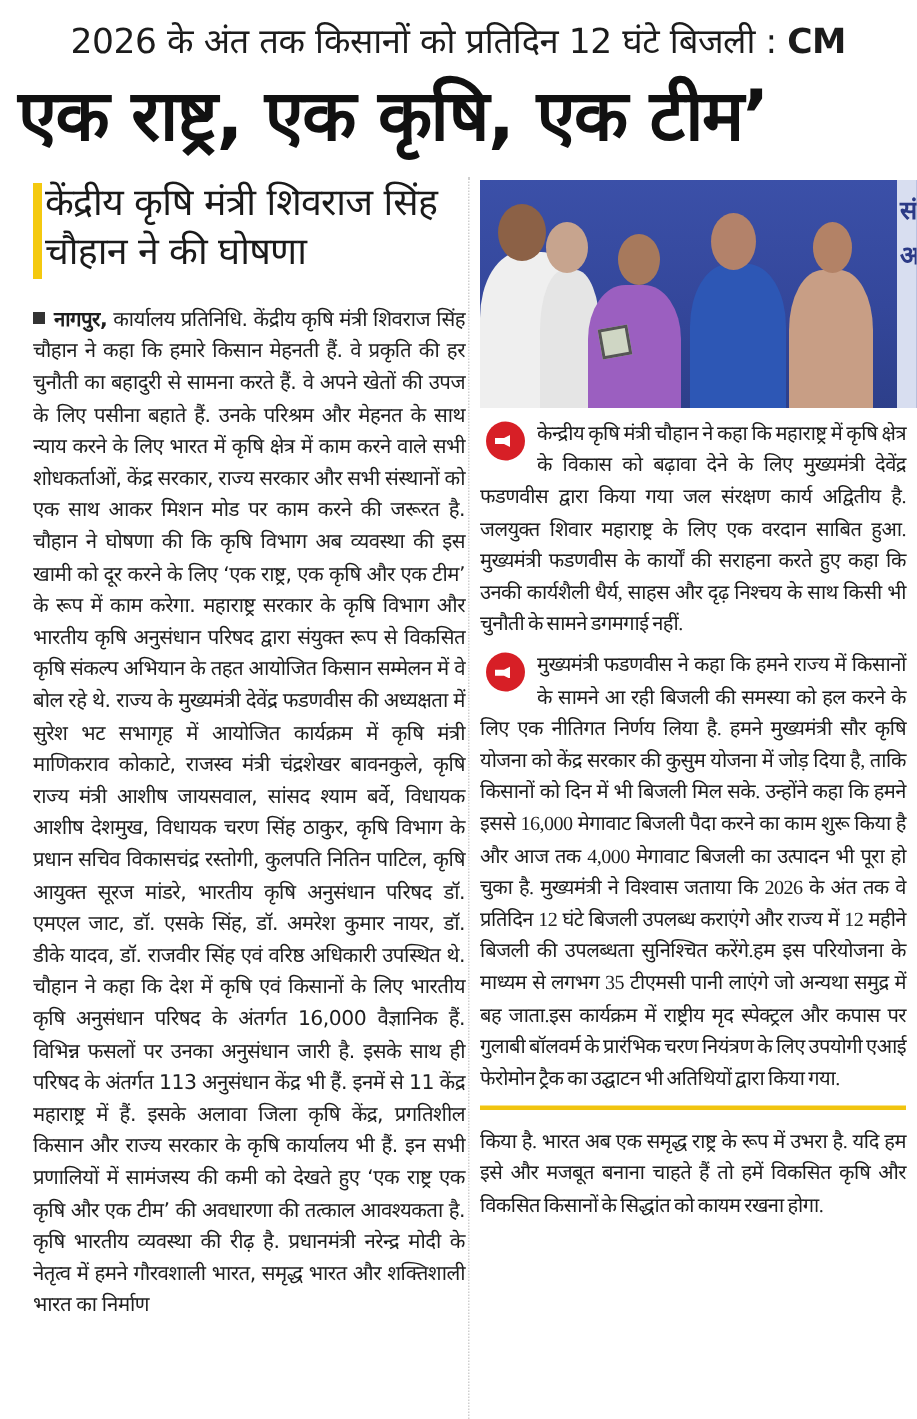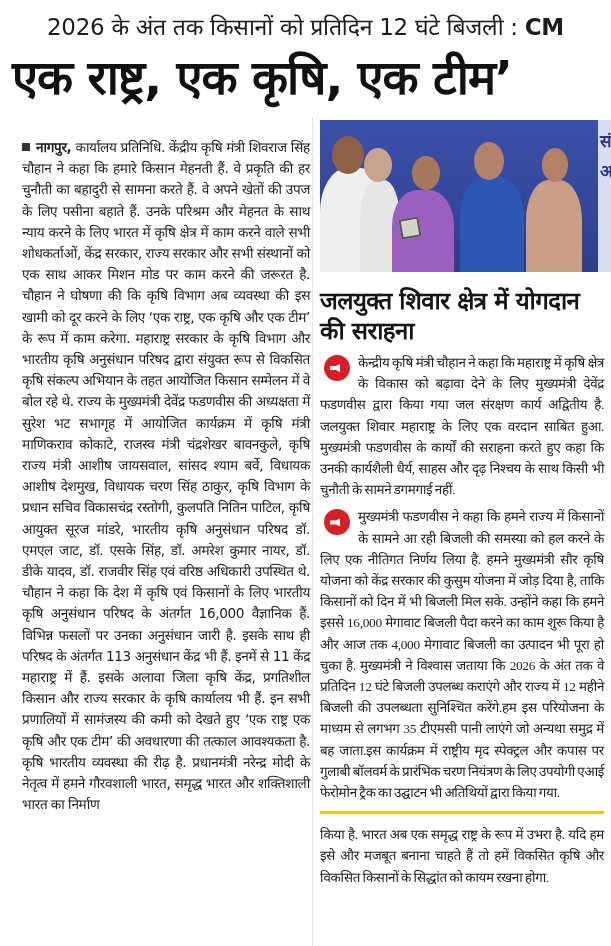--- a/index.html
+++ b/index.html
@@ -64,20 +64,24 @@
     .yellow-rule { height: 3px; background: #f1c40f; margin: 8px 0 10px 0; width: 284px; }
   </style>
 </head>
 <body>
 
 <div class="kicker"><span>2026 के अंत तक किसानों को प्रतिदिन 12 घंटे बिजली : </span><b>CM</b></div>
 
 <h1 class="headline">एक राष्ट्र, एक कृषि, एक टीम’</h1>
 
 <div class="left-col">
+  <div class="sub-head">
+    <span class="sub-bar"></span>
+    <span>केंद्रीय कृषि मंत्री शिवराज सिंह चौहान ने की घोषणा</span>
+  </div>
   <p class="body-text"><span class="sq"></span><b class="dateline">नागपुर,</b> <span>कार्यालय प्रतिनिधि. केंद्रीय कृषि मंत्री शिवराज सिंह चौहान ने कहा कि हमारे किसान मेहनती हैं. वे प्रकृति की हर चुनौती का बहादुरी से सामना करते हैं. वे अपने खेतों की उपज के लिए पसीना बहाते हैं. उनके परिश्रम और मेहनत के साथ न्याय करने के लिए भारत में कृषि क्षेत्र में काम करने वाले सभी शोधकर्ताओं, केंद्र सरकार, राज्य सरकार और सभी संस्थानों को एक साथ आकर मिशन मोड पर काम करने की जरूरत है. चौहान ने घोषणा की कि कृषि विभाग अब व्यवस्था की इस खामी को दूर करने के लिए ‘एक राष्ट्र, एक कृषि और एक टीम’ के रूप में काम करेगा. महाराष्ट्र सरकार के कृषि विभाग और भारतीय कृषि अनुसंधान परिषद द्वारा संयुक्त रूप से विकसित कृषि संकल्प अभियान के तहत आयोजित किसान सम्मेलन में वे बोल रहे थे. राज्य के मुख्यमंत्री देवेंद्र फडणवीस की अध्यक्षता में सुरेश भट सभागृह में आयोजित कार्यक्रम में कृषि मंत्री माणिकराव कोकाटे, राजस्व मंत्री चंद्रशेखर बावनकुले, कृषि राज्य मंत्री आशीष जायसवाल, सांसद श्याम बर्वे, विधायक आशीष देशमुख, विधायक चरण सिंह ठाकुर, कृषि विभाग के प्रधान सचिव विकासचंद्र रस्तोगी, कुलपति नितिन पाटिल, कृषि आयुक्त सूरज मांडरे, भारतीय कृषि अनुसंधान परिषद डॉ. एमएल जाट, डॉ. एसके सिंह, डॉ. अमरेश कुमार नायर, डॉ. डीके यादव, डॉ. राजवीर सिंह एवं वरिष्ठ अधिकारी उपस्थित थे. चौहान ने कहा कि देश में कृषि एवं किसानों के लिए भारतीय कृषि अनुसंधान परिषद के अंतर्गत 16,000 वैज्ञानिक हैं. विभिन्न फसलों पर उनका अनुसंधान जारी है. इसके साथ ही परिषद के अंतर्गत 113 अनुसंधान केंद्र भी हैं. इनमें से 11 केंद्र महाराष्ट्र में हैं. इसके अलावा जिला कृषि केंद्र, प्रगतिशील किसान और राज्य सरकार के कृषि कार्यालय भी हैं. इन सभी प्रणालियों में सामंजस्य की कमी को देखते हुए ‘एक राष्ट्र एक कृषि और एक टीम’ की अवधारणा की तत्काल आवश्यकता है. कृषि भारतीय व्यवस्था की रीढ़ है. प्रधानमंत्री नरेन्द्र मोदी के नेतृत्व में हमने गौरवशाली भारत, समृद्ध भारत और शक्तिशाली भारत का निर्माण</span></p>
 </div>
 
 <div class="col-sep"></div>
 
 <div class="right-col">
   <div class="photo">
     <div class="banner"></div>
     <div class="banner-text">
       <div>संकल</div>
@@ -96,21 +100,20 @@
     <div style="position:absolute;left:80px;top:98px;width:20px;height:20px;background:#cfd6c4;border:2px solid #555;transform:rotate(-10deg);"></div>
 
     <div class="person" style="left:140px;top:56px;width:64px;height:104px;background:#2d57b5;"></div>
     <div class="head" style="left:154px;top:22px;width:30px;height:38px;background:#b3826a;"></div>
 
     <div class="person" style="left:206px;top:60px;width:56px;height:100px;background:#c89e85;"></div>
     <div class="head" style="left:222px;top:28px;width:26px;height:34px;background:#b38266;"></div>
   </div>
 
   <section>
-    <h2 class="sec-head sec1">जलयुक्त शिवार क्षेत्र में योगदान की सराहना</h2>
     <div class="sec-body">
       <span class="megaphone"></span>
       <p class="body-text">केन्द्रीय कृषि मंत्री चौहान ने कहा कि महाराष्ट्र में कृषि क्षेत्र के विकास को बढ़ावा देने के लिए मुख्यमंत्री देवेंद्र फडणवीस द्वारा किया गया जल संरक्षण कार्य अद्वितीय है. जलयुक्त शिवार महाराष्ट्र के लिए एक वरदान साबित हुआ. मुख्यमंत्री फडणवीस के कार्यों की सराहना करते हुए कहा कि उनकी कार्यशैली धैर्य, साहस और दृढ़ निश्चय के साथ किसी भी चुनौती के सामने डगमगाई नहीं.</p>
     </div>
   </section>
 
   <section>
     <div class="sec-body">
       <span class="megaphone"></span>
       <p class="body-text">मुख्यमंत्री फडणवीस ने कहा कि हमने राज्य में किसानों के सामने आ रही बिजली की समस्या को हल करने के लिए एक नीतिगत निर्णय लिया है. हमने मुख्यमंत्री सौर कृषि योजना को केंद्र सरकार की कुसुम योजना में जोड़ दिया है, ताकि किसानों को दिन में भी बिजली मिल सके. उन्होंने कहा कि हमने इससे 16,000 मेगावाट बिजली पैदा करने का काम शुरू किया है और आज तक 4,000 मेगावाट बिजली का उत्पादन भी पूरा हो चुका है. मुख्यमंत्री ने विश्वास जताया कि 2026 के अंत तक वे प्रतिदिन 12 घंटे बिजली उपलब्ध कराएंगे और राज्य में 12 महीने बिजली की उपलब्धता सुनिश्चित करेंगे.हम इस परियोजना के माध्यम से लगभग 35 टीएमसी पानी लाएंगे जो अन्यथा समुद्र में बह जाता.इस कार्यक्रम में राष्ट्रीय मृद स्पेक्ट्रल और कपास पर गुलाबी बॉलवर्म के प्रारंभिक चरण नियंत्रण के लिए उपयोगी एआई फेरोमोन ट्रैक का उद्घाटन भी अतिथियों द्वारा किया गया.</p>

